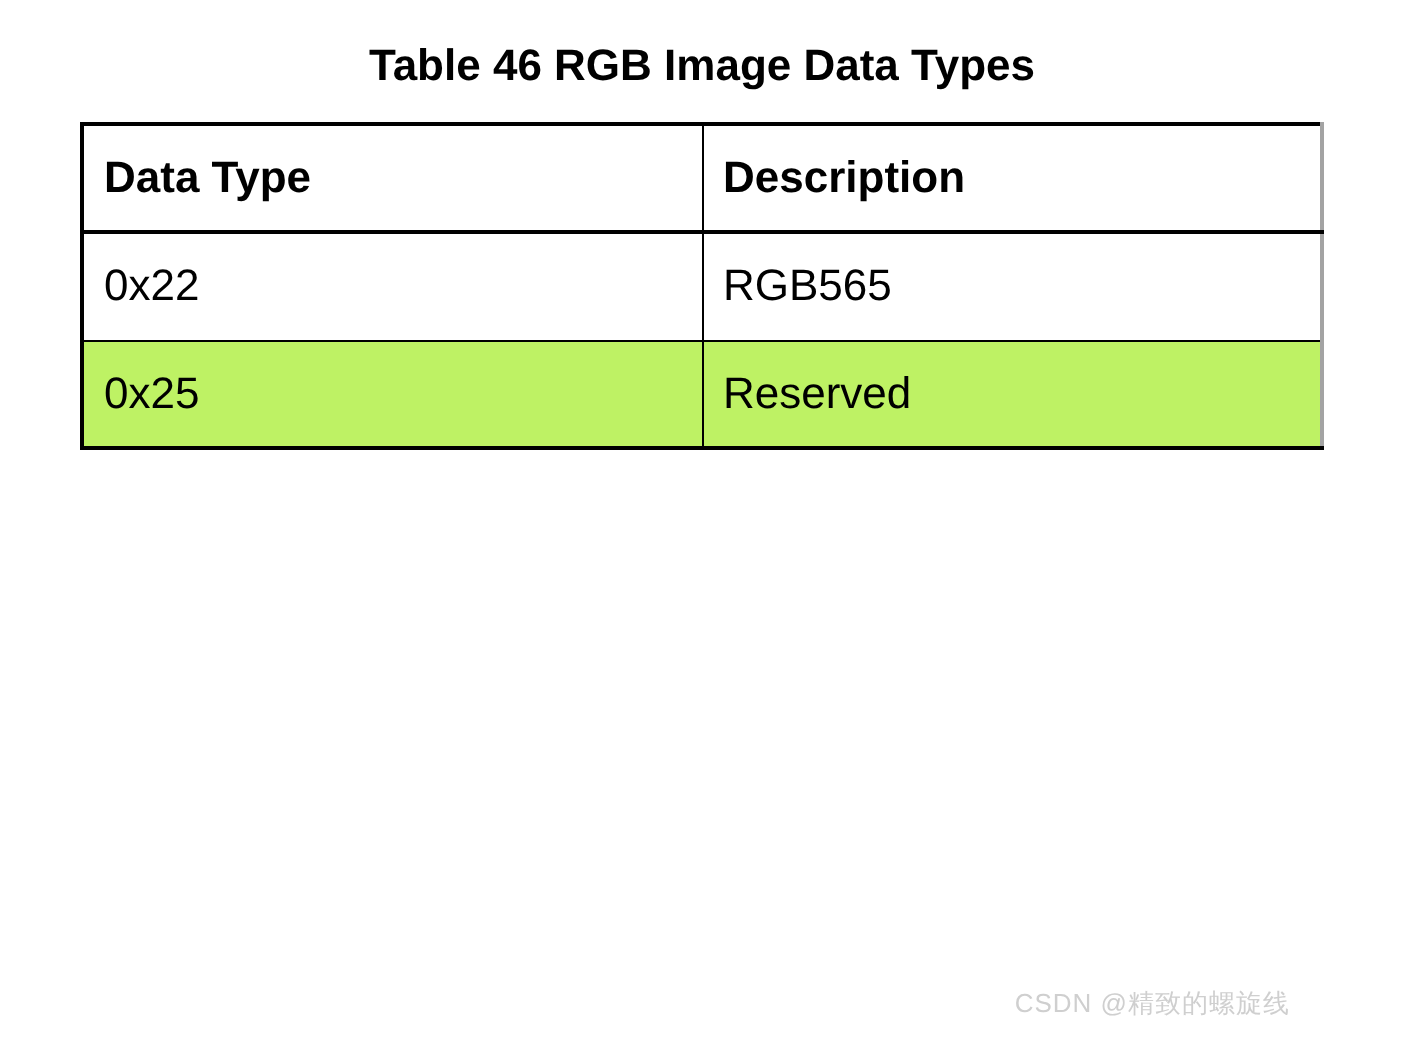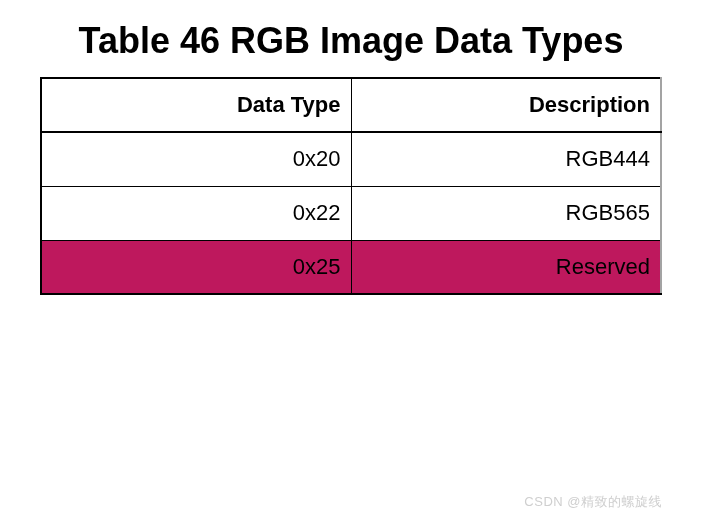--- a/index.html
+++ b/index.html
@@ -9,35 +9,35 @@
     }
     body {
       font-family: Arial, Helvetica, sans-serif;
       background: #ffffff;
       width: 702px;
       height: 519px;
       padding: 20px 40px;
       position: relative;
     }
     .title {
-      font-size: 36px;
+      font-size: 22px;
       font-weight: bold;
       text-align: center;
       margin-bottom: 15px;
       color: #000;
     }
     table {
       border-collapse: collapse;
       width: 100%;
       border: 2px solid #000;
     }
     th, td {
       border: 1px solid #000;
       padding: 12px 10px;
-      text-align: right;
+      text-align: left;
       font-size: 22px;
       color: #000;
       height: 54px;
     }
     th {
       font-weight: bold;
       border-top: 2px solid #000;
       border-bottom: 2px solid #000;
     }
     th:first-child, td:first-child {
@@ -45,49 +45,45 @@
       width: 50%;
     }
     th:last-child, td:last-child {
       border-right: 2px solid #a3a3a3;
       width: 50%;
     }
     tbody tr:last-child td {
       border-bottom: 2px solid #000;
     }
     tbody tr.shaded td {
-      background-color: #be185d;
+      background-color: #bef264;
     }
     .watermark {
       position: absolute;
       bottom: 8px;
-      right: 40px;
+      right: 57px;
       font-size: 13px;
       color: #cfcfcf;
       font-family: sans-serif;
       letter-spacing: 0.5px;
     }
   </style>
 </head>
 <body>
 
 <div class="title">Table 46 RGB Image Data Types</div>
 
 <table>
   <thead>
     <tr>
       <th>Data Type</th>
       <th>Description</th>
     </tr>
   </thead>
   <tbody id="table-body">
-  <tr>
-        <td>0x20</td>
-        <td>RGB444</td>
-      </tr>
       <tr>
         <td>0x22</td>
         <td>RGB565</td>
       </tr>
       <tr class="shaded">
         <td>0x25</td>
         <td>Reserved</td>
       </tr>
     </tbody>
 </table>

